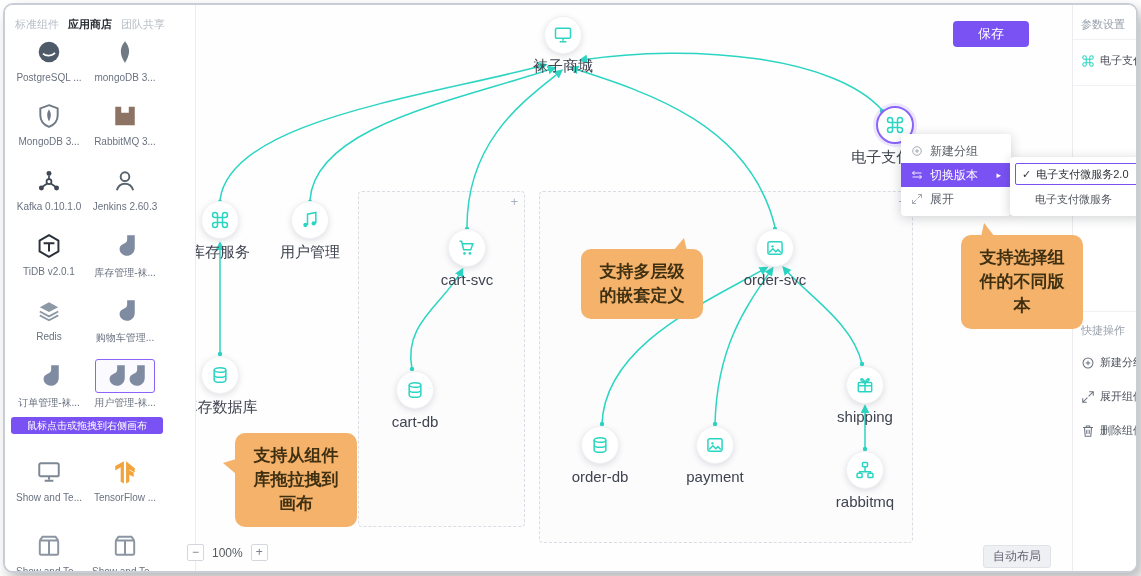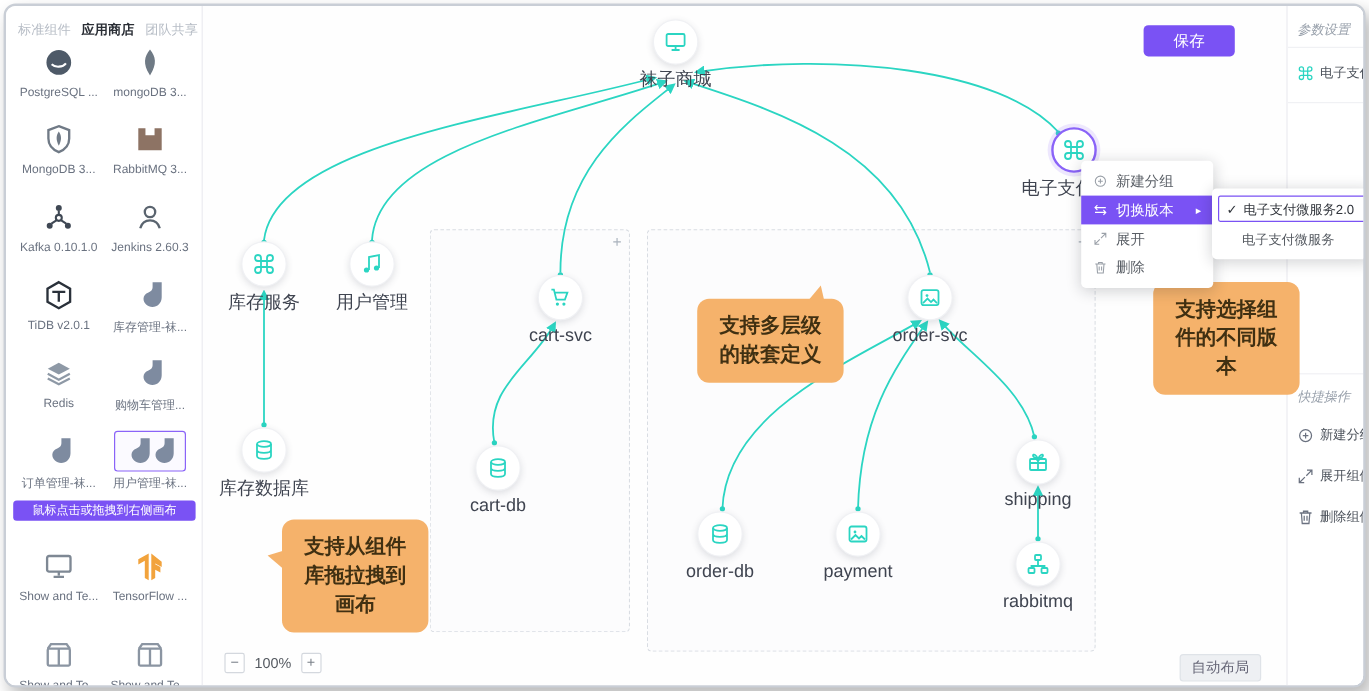--- a/index.html
+++ b/index.html
@@ -2,21 +2,21 @@
 <html><head>
 <meta charset="utf-8">
 <style>
   * { margin:0; padding:0; box-sizing:border-box; }
   html,body { background:#fff; font-family:"Liberation Sans", sans-serif; }
   #screen { position:relative; width:1135px; height:570px; margin:3px;
             background:#fff; border:2px solid #c9ced6; border-radius:10px;
             box-shadow:5px 7px 14px rgba(0,0,0,.28); overflow:hidden; }
 
   
-  #left-panel { position:absolute; left:0; top:0; bottom:0; width:164px;
+  #left-panel { position:absolute; left:0; top:0; bottom:0; width:191px;
                 background:#fff; border-right:1px solid #ececf0; z-index:4; }
   #lp-tabs { position:absolute; left:10px; top:12px; display:flex; gap:9px; font-size:11px; }
   .lp-tab { color:#b7bdc6; cursor:pointer; white-space:nowrap; }
   .lp-tab.active { color:#2b2f36; font-weight:bold; }
   .comp { position:absolute; width:72px; text-align:center; }
   .cbox { height:34px; display:flex; align-items:center; justify-content:center; gap:2px; }
   .cbox.sel { border:1px solid #8a63f8; border-radius:3px; margin:0 6px; background:#fbfaff; }
   .cicon { width:26px; height:26px; }
   .clabel { margin-top:3px; font-size:10px; color:#6a7280; white-space:nowrap;
             overflow:hidden; text-overflow:ellipsis; }
@@ -81,21 +81,21 @@
   #callout-version { left:956px; top:230px; }
   #callout-version .tail { top:-12px; left:20px; border-left:3px solid transparent;
              border-right:11px solid transparent; border-bottom:14px solid #F5B26B; }
   #callout-drag { left:230px; top:428px; }
   #callout-drag .tail { left:-12px; top:26px; border-top:4px solid transparent;
              border-bottom:11px solid transparent; border-right:13px solid #F5B26B; }
 
   
   #right-panel { position:absolute; right:0; top:0; bottom:0; width:64px; background:#fff;
                  border-left:1px solid #ececf0; z-index:4; overflow:hidden; }
-  .rp-title { position:absolute; left:8px; font-size:11px; color:#98a0ab; white-space:nowrap;font-style:italic; }
+  .rp-title { position:absolute; left:8px; font-size:11px; color:#98a0ab; white-space:nowrap; }
   .rp-line { position:absolute; left:0; right:0; border-top:1px solid #f0f1f4; }
   .rp-row { position:absolute; left:8px; display:flex; align-items:center; gap:5px;
             white-space:nowrap; cursor:pointer; }
   .rp-row svg { width:14px; height:14px; flex:0 0 auto; }
   .rp-row .rp-label { font-size:11px; color:#4c525b; }
 </style>
 </head>
 <body>
 
 <svg style="position:absolute;width:0;height:0" aria-hidden="true">
@@ -488,26 +488,20 @@
         </svg>
       <span>切换版本</span>
       <span class="menu-arrow">▸</span>
     </div>
     <div class="menu-item">
       <svg>
           <use href="#sym-expand"></use>
         </svg>
       <span>展开</span>
     </div>
-    <div class="menu-item">
-      <svg>
-          <use href="#sym-trash"></use>
-        </svg>
-      <span>删除</span>
-    </div>
   </div>
 
   <div id="submenu">
     <div class="sub-item checked">
       <span>✓</span>
       <span>电子支付微服务2.0</span>
     </div>
     <div class="sub-item plain">
       <span>电子支付微服务</span>
     </div>

